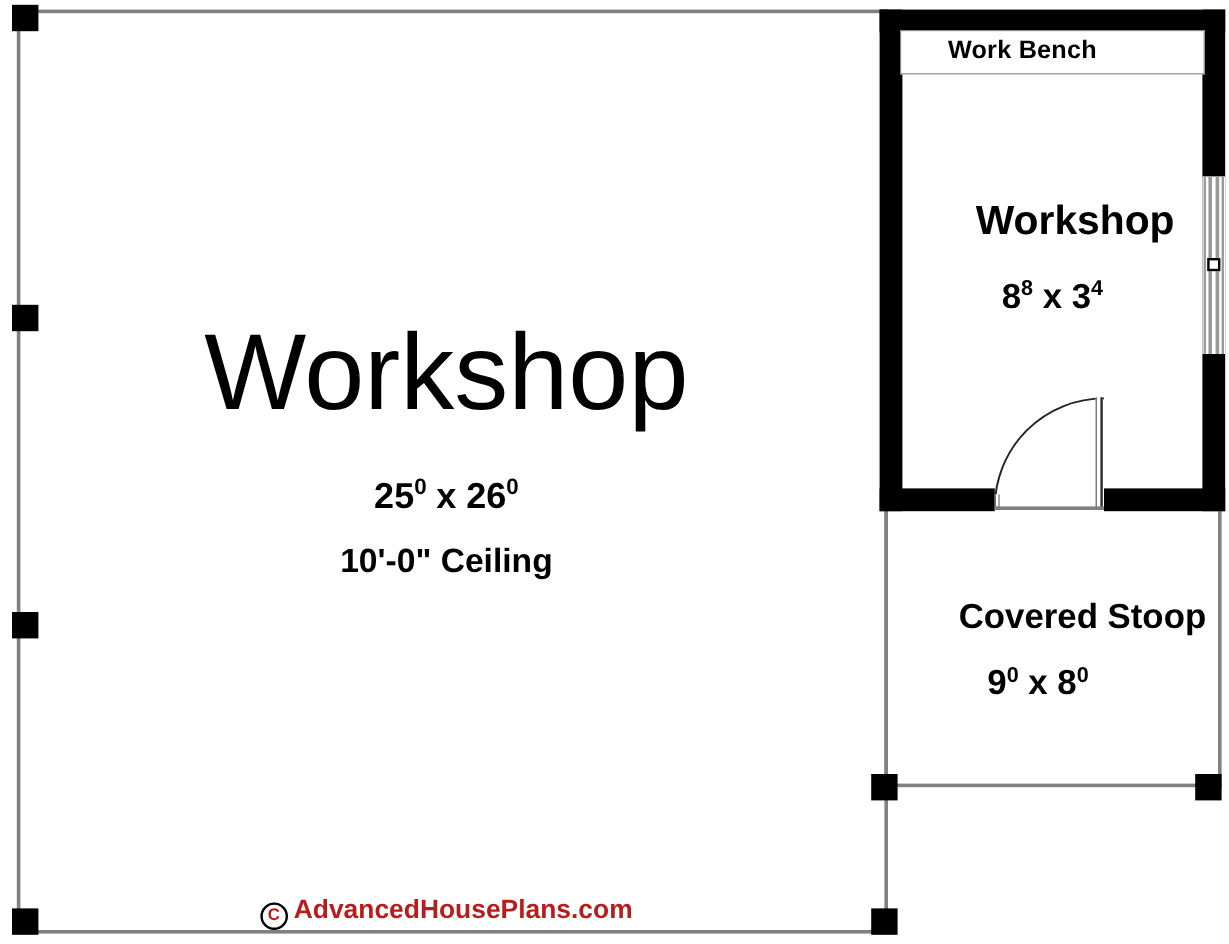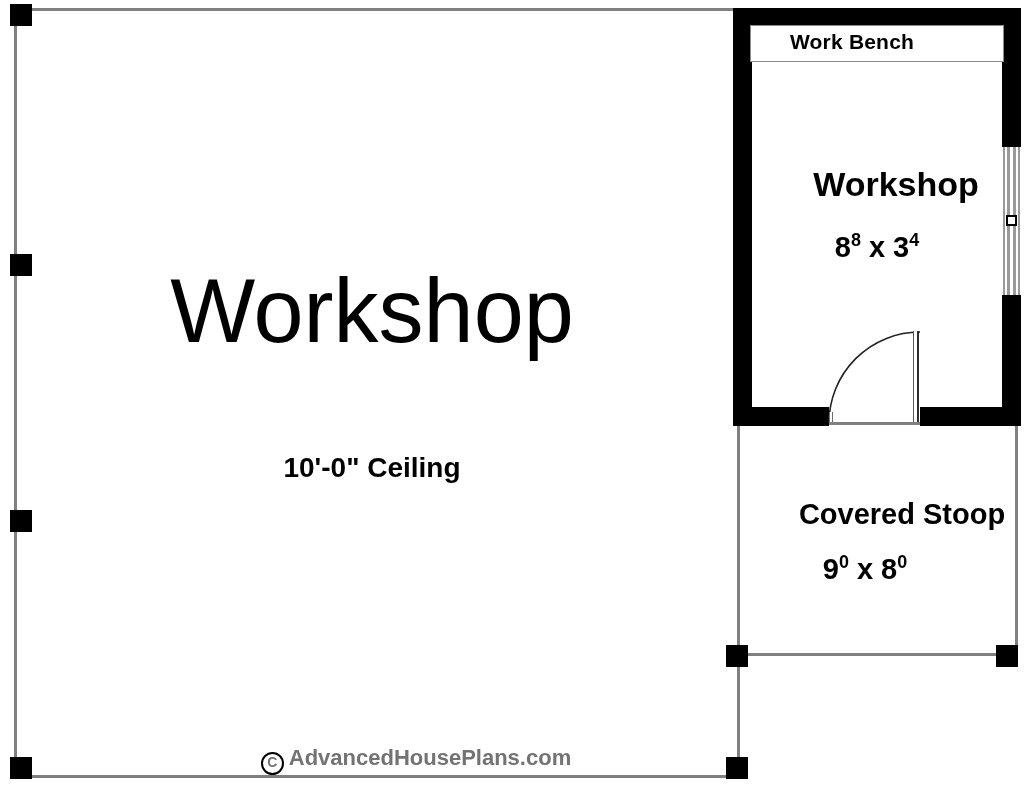--- a/index.html
+++ b/index.html
@@ -147,23 +147,22 @@
     vertical-align: super;
     font-weight: bold;
   }
   .sup-wide { margin-right: 8px; }
 
   
   .copyright {
     position: absolute;
     left: 0; top: 745px; width: 744px;
     text-align: center;
-    font-size: 22px; font-weight: bold; color: #737373;
+    font-size: 22px; font-weight: bold; color: #b91c1c;
     white-space: nowrap;
-    margin-left: 44px;
   }
   .copyright .c-mark {
     display: inline-block;
     width: 19px; height: 19px; line-height: 17px;
     border: 2px solid #000000; border-radius: 50%;
     font-size: 14px; text-align: center;
     vertical-align: -2px; margin-right: 5px;
     font-weight: bold;
   }
 </style>
@@ -208,20 +207,23 @@
 
   <svg class="door-arc" viewBox="0 0 92 92">
     <path d="M 1 92 A 91 91 0 0 1 92 1" fill="none" stroke="#222222" stroke-width="1.6"></path>
   </svg>
   <div class="door-panel"></div>
   <div class="door-jamb"></div>
   <div class="door-threshold"></div>
 
   <div class="room-label carport-title">Workshop</div>
 
+  <div class="room-label carport-dims">
+    <span>25</span><span class="sup sup-wide">0</span><span>x</span>&nbsp;<span>26</span><span class="sup">0</span>
+  </div>
 
   <div class="room-label carport-ceiling">10'-0" Ceiling</div>
 
   <div class="room-label workshop-title">Workshop</div>
 
   <div class="room-label workshop-dims">
     <span>8</span><span class="sup sup-wide">8</span><span>x</span>&nbsp;<span>3</span><span class="sup">4</span>
   </div>
 
   <div class="room-label stoop-title">Covered Stoop</div>

